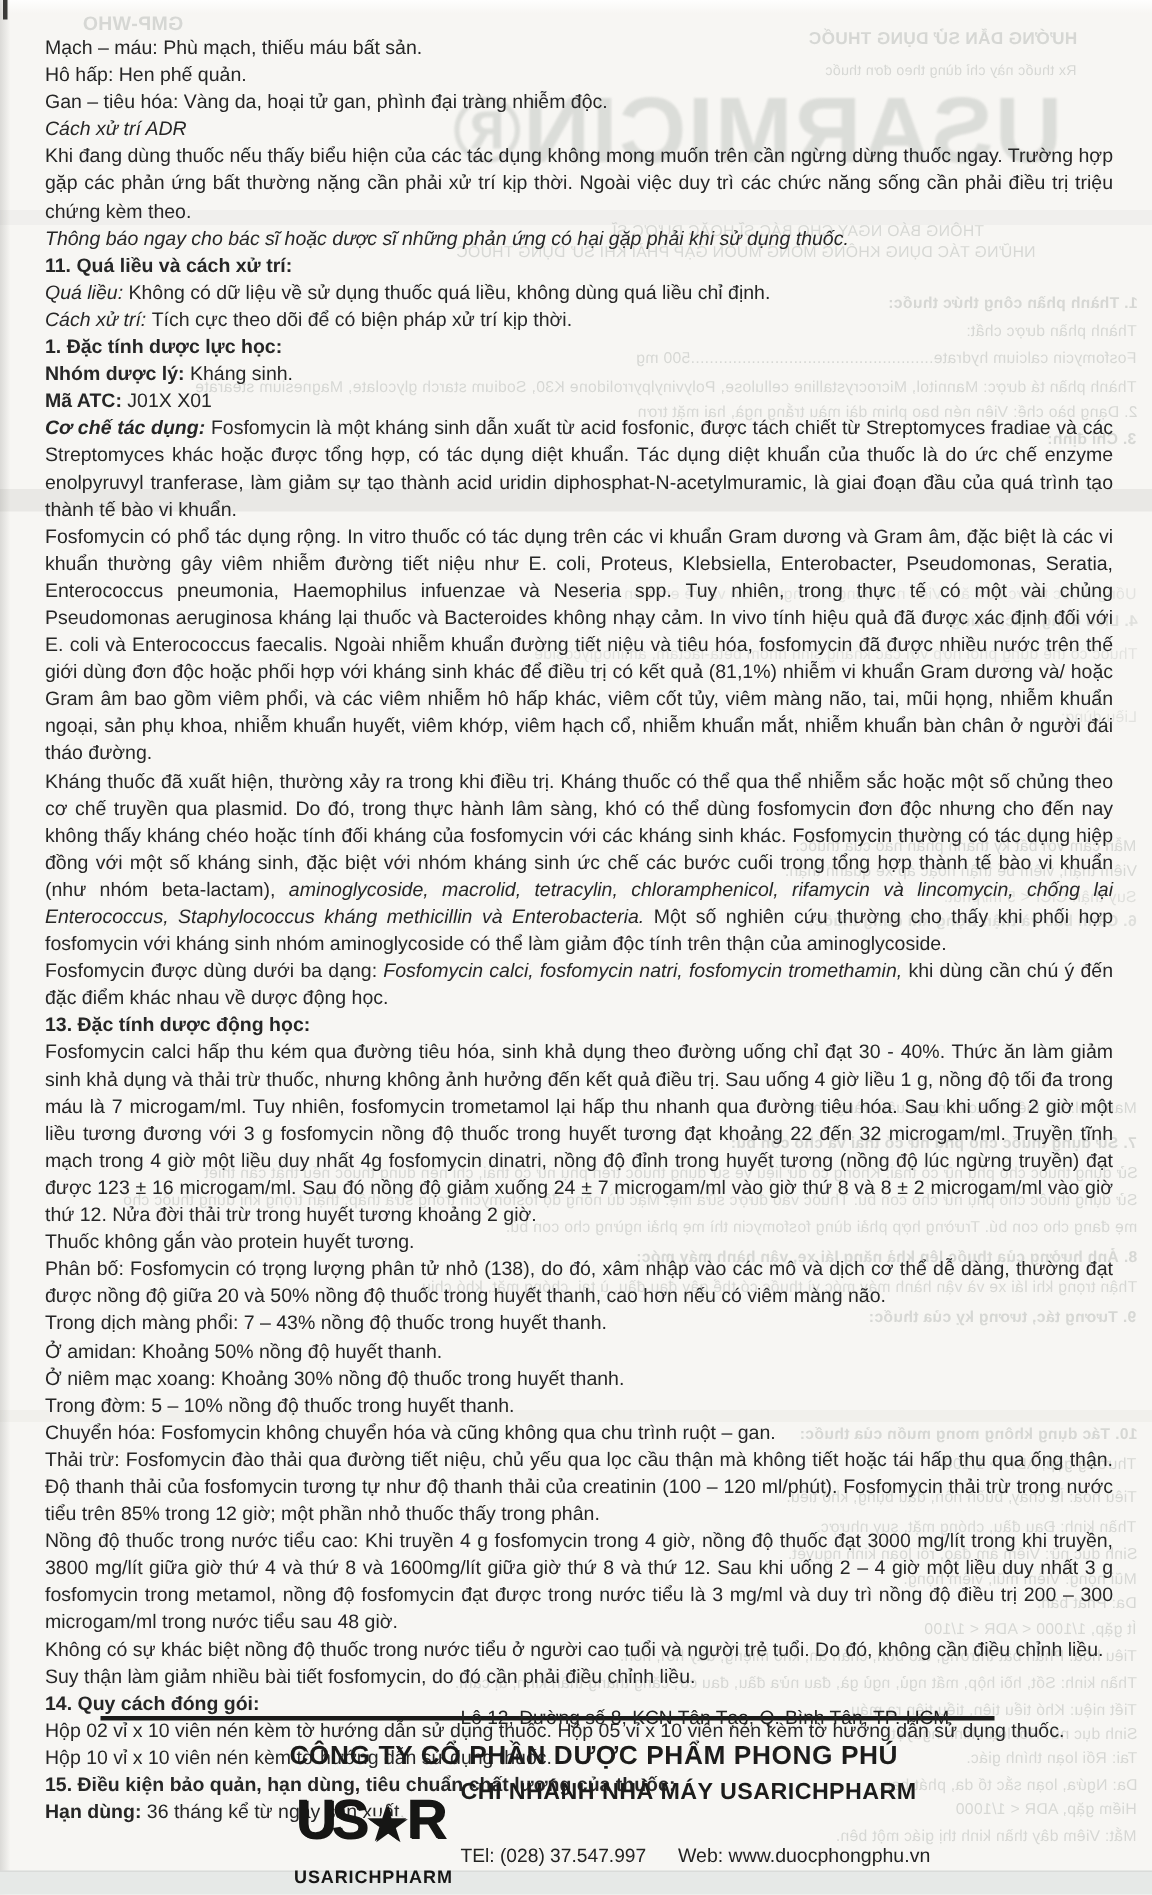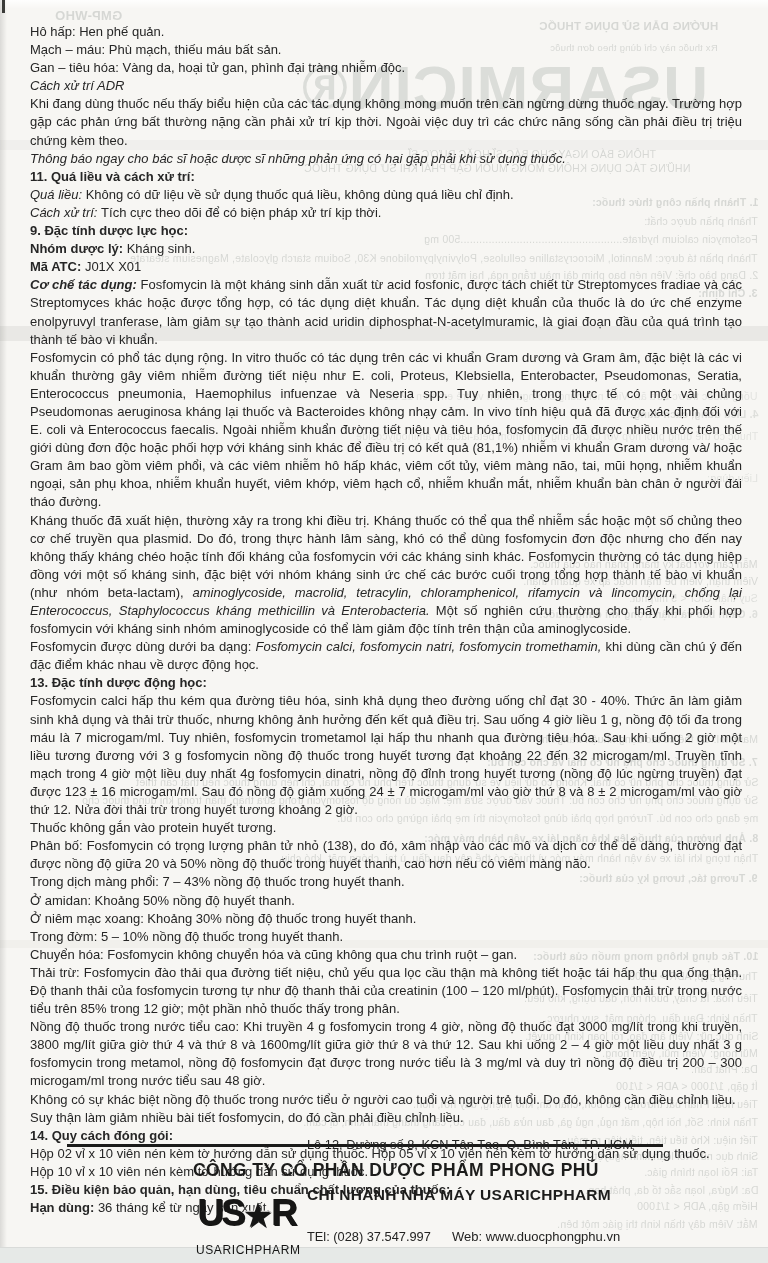--- a/index.html
+++ b/index.html
@@ -45,21 +45,21 @@
   .branch{position:absolute;left:307px;top:1186px;font-size:15.5px;font-weight:bold;
     letter-spacing:.3px;color:#1c1c1b;white-space:nowrap;}
   .address{position:absolute;left:307px;top:1137px;font-size:12.8px;color:#232322;white-space:nowrap;}
   .tel{position:absolute;left:307px;top:1229px;font-size:12.8px;color:#232322;white-space:nowrap;}
   .web{position:absolute;left:452px;top:1229px;font-size:13px;color:#232322;white-space:nowrap;}
   .logo{position:absolute;left:196px;top:1186px;width:100px;text-align:center;}
   .logo-mark{font-weight:900;font-size:37px;line-height:54px;letter-spacing:-3px;
     color:#161615;text-shadow:1px 1px 0 #161615;}
   .logo-star{display:inline-block;font-size:34px;letter-spacing:-2px;
     transform:translateY(2px);text-shadow:-1px -1px 0 #f7f6f3,1px 1px 0 #161615;}
-  .logo-label{margin-top:3px;font-size:12px;font-weight:normal;letter-spacing:.6px;color:#161615;}
+  .logo-label{margin-top:3px;font-size:12px;font-weight:bold;letter-spacing:.6px;color:#161615;}
 </style>
 </head>
 <body>
 
 <div class="page">
   <div class="edge-top"></div>
   <div class="edge-left"></div>
   <div class="corner-mark"></div>
   <div class="band band1"></div>
   <div class="band band2"></div>
@@ -106,30 +106,30 @@
       <div class="ghost" style="top: 1116px; right: 10px;">Thần kinh: Sốt, hồi hộp, mất ngủ, ngủ gà, đau nửa đầu, đau cơ, căng thẳng thần kinh, dị cảm.</div>
       <div class="ghost" style="top: 1134px; right: 10px;">Tiết niệu: Khó tiểu tiện, tiểu tiện ra máu.</div>
       <div class="ghost" style="top: 1150px; right: 10px;">Sinh dục nữ: Rối loạn kinh nguyệt.</div>
       <div class="ghost" style="top: 1166px; right: 10px;">Tai: Rối loạn thính giác.</div>
       <div class="ghost" style="top: 1184px; right: 10px;">Da: Ngứa, loạn sắc tố da, phát ban.</div>
       <div class="ghost" style="top: 1200px; right: 10px;">Hiếm gặp, ADR &lt; 1/1000</div>
       <div class="ghost" style="top: 1218px; right: 10px;">Mắt: Viêm dây thần kinh thị giác một bên.</div>
     </div>
 
   <div id="doc" class="doc">
+      <p class="ln"><span>Mạch – máu: Phù mạch, thiếu máu bất sản.</span></p>
       <p class="ln"><span>Hô hấp: Hen phế quản.</span></p>
-      <p class="ln"><span>Mạch – máu: Phù mạch, thiếu máu bất sản.</span></p>
       <p class="ln"><span>Gan – tiêu hóa: Vàng da, hoại tử gan, phình đại tràng nhiễm độc.</span></p>
       <p class="ln"><span class="i">Cách xử trí ADR</span></p>
       <p class="ln"><span>Khi đang dùng thuốc nếu thấy biểu hiện của các tác dụng không mong muốn trên cần ngừng dừng thuốc ngay. Trường hợp gặp các phản ứng bất thường nặng cần phải xử trí kịp thời. Ngoài việc duy trì các chức năng sống cần phải điều trị triệu chứng kèm theo.</span></p>
       <p class="ln"><span class="i">Thông báo ngay cho bác sĩ hoặc dược sĩ những phản ứng có hại gặp phải khi sử dụng thuốc.</span></p>
       <p class="ln"><span class="b">11. Quá liều và cách xử trí:</span></p>
       <p class="ln"><span class="i">Quá liều: </span><span>Không có dữ liệu về sử dụng thuốc quá liều, không dùng quá liều chỉ định.</span></p>
       <p class="ln"><span class="i">Cách xử trí: </span><span>Tích cực theo dõi để có biện pháp xử trí kịp thời.</span></p>
-      <p class="ln"><span class="b">9. Đặc tính dược lực học:</span></p>
+      <p class="ln"><span class="b">1. Đặc tính dược lực học:</span></p>
       <p class="ln"><span class="b">Nhóm dược lý: </span><span>Kháng sinh.</span></p>
       <p class="ln"><span class="b">Mã ATC: </span><span>J01X X01</span></p>
       <p class="ln"><span class="bi">Cơ chế tác dụng: </span><span>Fosfomycin là một kháng sinh dẫn xuất từ acid fosfonic, được tách chiết từ Streptomyces fradiae và các Streptomyces khác hoặc được tổng hợp, có tác dụng diệt khuẩn. Tác dụng diệt khuẩn của thuốc là do ức chế enzyme enolpyruvyl tranferase, làm giảm sự tạo thành acid uridin diphosphat-N-acetylmuramic, là giai đoạn đầu của quá trình tạo thành tế bào vi khuẩn.</span></p>
       <p class="ln"><span>Fosfomycin có phổ tác dụng rộng. In vitro thuốc có tác dụng trên các vi khuẩn Gram dương và Gram âm, đặc biệt là các vi khuẩn thường gây viêm nhiễm đường tiết niệu như E. coli, Proteus, Klebsiella, Enterobacter, Pseudomonas, Seratia, Enterococcus pneumonia, Haemophilus infuenzae và Neseria spp. Tuy nhiên, trong thực tế có một vài chủng Pseudomonas aeruginosa kháng lại thuốc và Bacteroides không nhạy cảm. In vivo tính hiệu quả đã được xác định đối với E. coli và Enterococcus faecalis. Ngoài nhiễm khuẩn đường tiết niệu và tiêu hóa, fosfomycin đã được nhiều nước trên thế giới dùng đơn độc hoặc phối hợp với kháng sinh khác để điều trị có kết quả (81,1%) nhiễm vi khuẩn Gram dương và/ hoặc Gram âm bao gồm viêm phổi, và các viêm nhiễm hô hấp khác, viêm cốt tủy, viêm màng não, tai, mũi họng, nhiễm khuẩn ngoại, sản phụ khoa, nhiễm khuẩn huyết, viêm khớp, viêm hạch cổ, nhiễm khuẩn mắt, nhiễm khuẩn bàn chân ở người đái tháo đường.</span></p>
       <p class="ln"><span>Kháng thuốc đã xuất hiện, thường xảy ra trong khi điều trị. Kháng thuốc có thể qua thể nhiễm sắc hoặc một số chủng theo cơ chế truyền qua plasmid. Do đó, trong thực hành lâm sàng, khó có thể dùng fosfomycin đơn độc nhưng cho đến nay không thấy kháng chéo hoặc tính đối kháng của fosfomycin với các kháng sinh khác. Fosfomycin thường có tác dụng hiệp đồng với một số kháng sinh, đặc biệt với nhóm kháng sinh ức chế các bước cuối trong tổng hợp thành tế bào vi khuẩn (như nhóm beta-lactam), </span><span class="i">aminoglycoside, macrolid, tetracylin, chloramphenicol, rifamycin và lincomycin, chống lại Enterococcus, Staphylococcus kháng methicillin và Enterobacteria.</span><span> Một số nghiên cứu thường cho thấy khi phối hợp fosfomycin với kháng sinh nhóm aminoglycoside có thể làm giảm độc tính trên thận của aminoglycoside.</span></p>
       <p class="ln"><span>Fosfomycin được dùng dưới ba dạng: </span><span class="i">Fosfomycin calci, fosfomycin natri, fosfomycin tromethamin,</span><span> khi dùng cần chú ý đến đặc điểm khác nhau về dược động học.</span></p>
       <p class="ln"><span class="b">13. Đặc tính dược động học:</span></p>
       <p class="ln"><span>Fosfomycin calci hấp thu kém qua đường tiêu hóa, sinh khả dụng theo đường uống chỉ đạt 30 - 40%. Thức ăn làm giảm sinh khả dụng và thải trừ thuốc, nhưng không ảnh hưởng đến kết quả điều trị. Sau uống 4 giờ liều 1 g, nồng độ tối đa trong máu là 7 microgam/ml. Tuy nhiên, fosfomycin trometamol lại hấp thu nhanh qua đường tiêu hóa. Sau khi uống 2 giờ một liều tương đương với 3 g fosfomycin nồng độ thuốc trong huyết tương đạt khoảng 22 đến 32 microgam/ml. Truyền tĩnh mạch trong 4 giờ một liều duy nhất 4g fosfomycin dinatri, nồng độ đỉnh trong huyết tương (nồng độ lúc ngừng truyền) đạt được 123 ± 16 microgam/ml. Sau đó nồng độ giảm xuống 24 ± 7 microgam/ml vào giờ thứ 8 và 8 ± 2 microgam/ml vào giờ thứ 12. Nửa đời thải trừ trong huyết tương khoảng 2 giờ.</span></p>
       <p class="ln"><span>Thuốc không gắn vào protein huyết tương.</span></p>
       <p class="ln"><span>Phân bố: Fosfomycin có trọng lượng phân tử nhỏ (138), do đó, xâm nhập vào các mô và dịch cơ thể dễ dàng, thường đạt được nồng độ giữa 20 và 50% nồng độ thuốc trong huyết thanh, cao hơn nếu có viêm màng não.</span></p>

